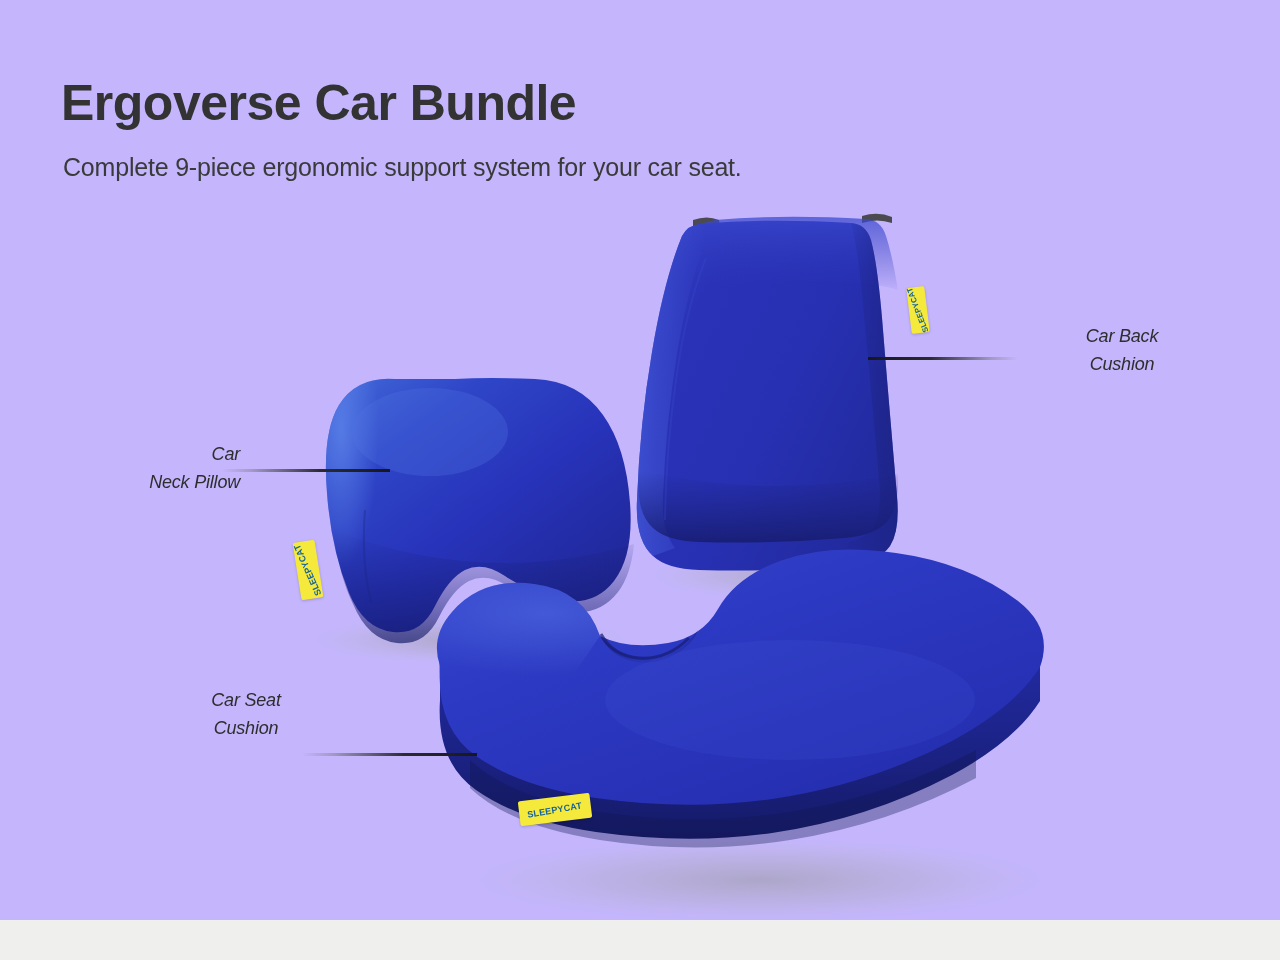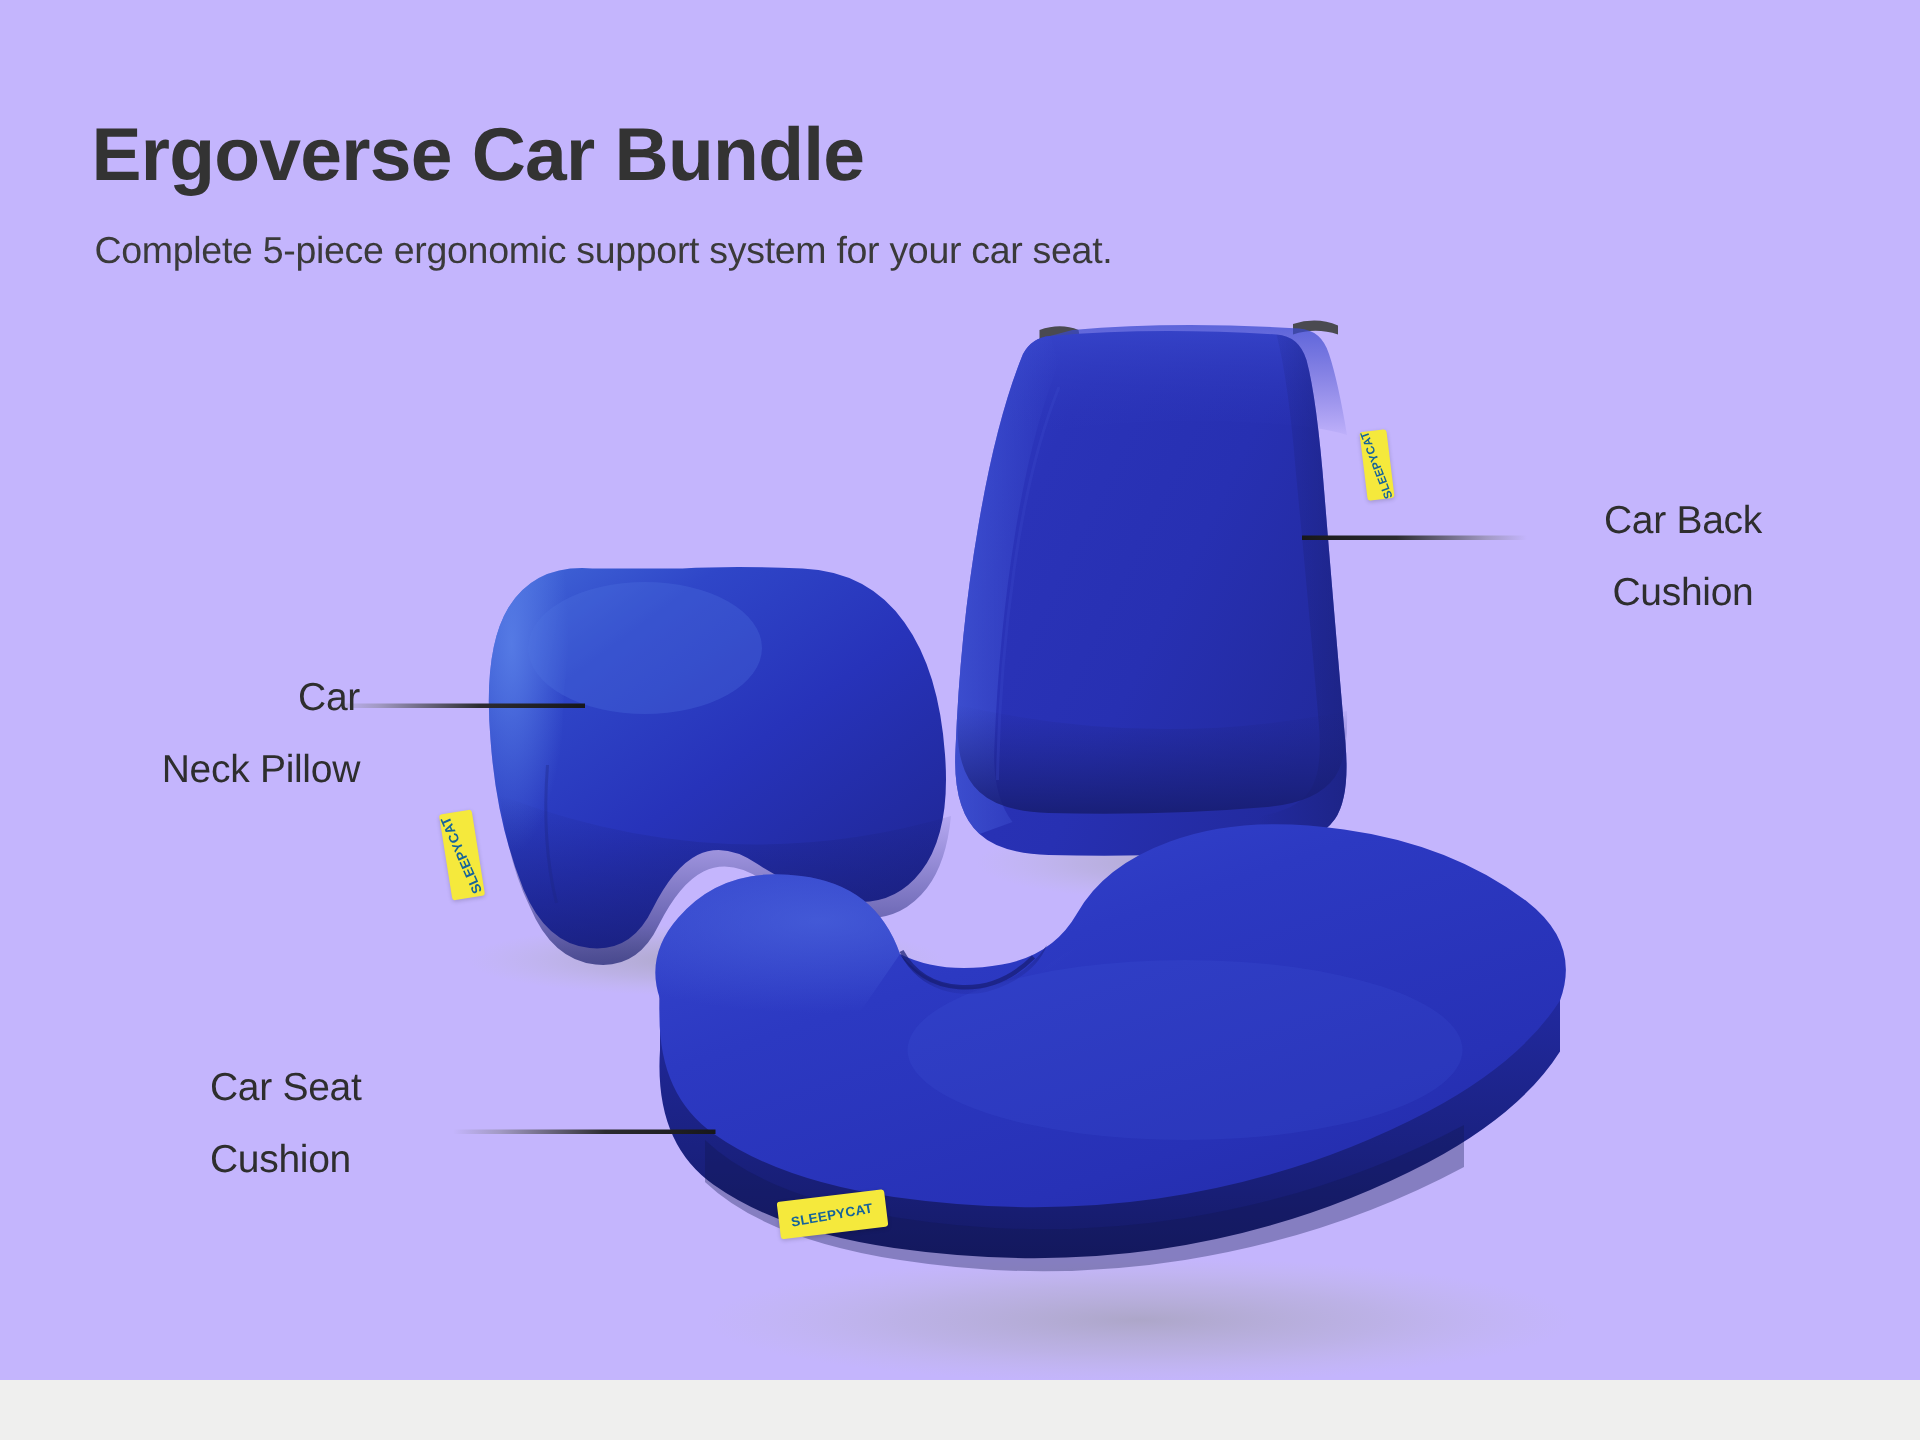--- a/index.html
+++ b/index.html
@@ -48,44 +48,45 @@
     position: absolute;
     left: 0;
     top: 0;
     width: 1280px;
     height: 960px;
   }
 
   
   .callout {
     position: absolute;
-    font-size: 26px;
-    line-height: 48px;
+    font-size: 18px;
+    line-height: 28px;
     font-weight: 400;
     color: #2e2e2e;
     white-space: pre-line;
     letter-spacing: -0.2px;
+    font-style: italic;
   }
   .callout-back {
     left: 1022px;
     top: 322px;
     width: 200px;
     text-align: center;
   }
   .callout-neck {
     left: 35px;
     top: 440px;
     width: 205px;
     text-align: right;
   }
   .callout-seat {
     left: 140px;
-    top: 700px;
+    top: 686px;
     width: 212px;
-    text-align: left;
+    text-align: center;
   }
 
   
   .leader {
     position: absolute;
     height: 3px;
   }
   .leader-back {
     left: 868px;
     top: 357px;
@@ -150,21 +151,21 @@
     border-radius: 2px;
   }
   .tag-seat span { transform: rotate(-3deg); }
 </style>
 </head>
 <body>
 
 <div class="stage">
 
   <h1 class="page-title">Ergoverse Car Bundle</h1>
-  <p class="page-subtitle">Complete 5-piece ergonomic support system for your car seat.</p>
+  <p class="page-subtitle">Complete 9-piece ergonomic support system for your car seat.</p>
 
   <svg class="art" viewBox="0 0 1280 960">
     <defs>
 
       <linearGradient id="gBackFace" x1="0" y1="0" x2="1" y2="0.65">
         <stop offset="0%" stop-color="#2f3cc4"></stop>
         <stop offset="28%" stop-color="#2a33b8"></stop>
         <stop offset="62%" stop-color="#2730b2"></stop>
         <stop offset="100%" stop-color="#222a9e"></stop>
       </linearGradient>

